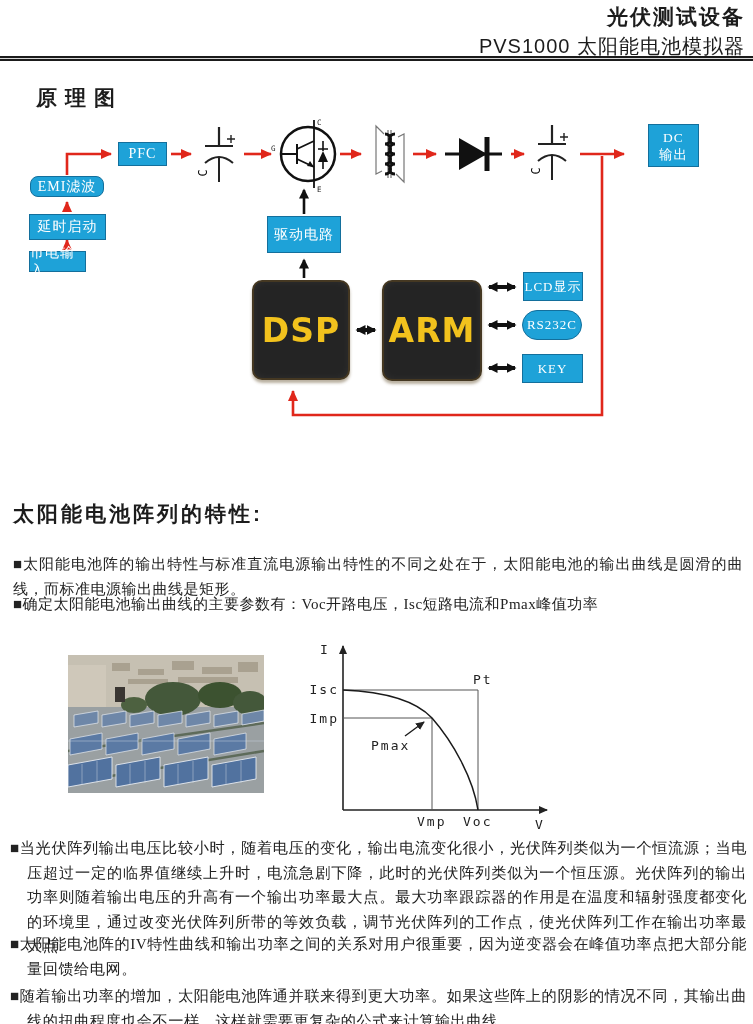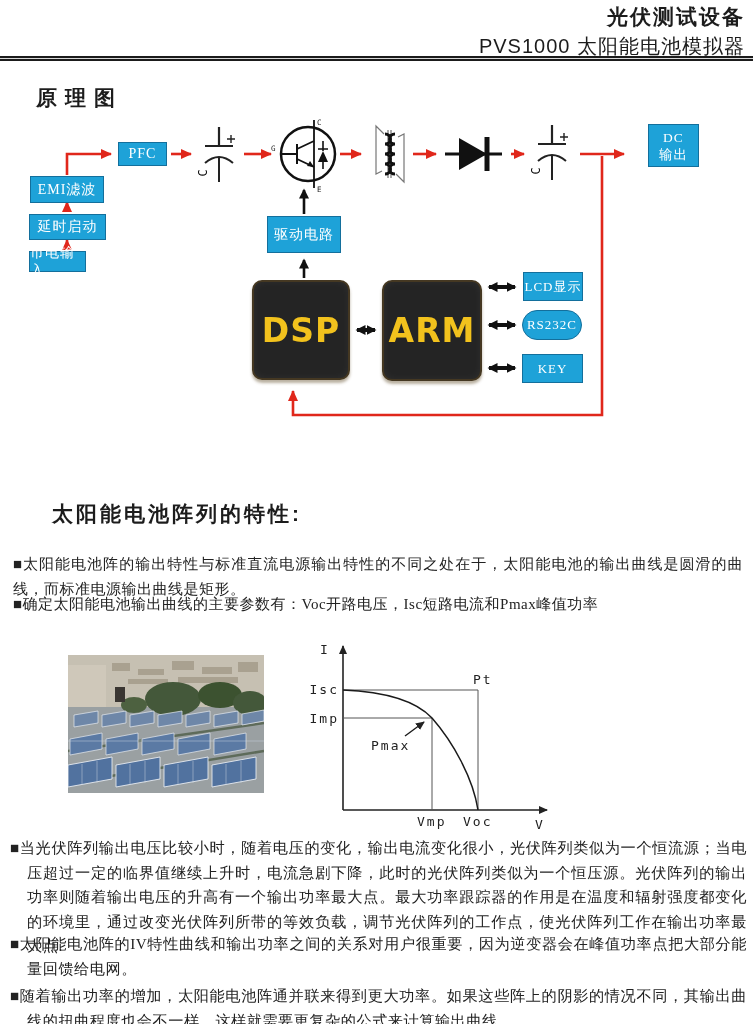--- a/index.html
+++ b/index.html
@@ -27,21 +27,21 @@
            font-size:14px;letter-spacing:1px;box-sizing:border-box;}
   .cyanbox.small{font-size:13px;}
   .dcbox{flex-direction:column;line-height:17px;font-size:13.5px;}
   .chip{position:absolute;background:#242424;border:2px solid #453822;border-radius:10px;
         color:#f2c21d;display:flex;align-items:center;justify-content:center;
         font-family:"DejaVu Sans",sans-serif;font-weight:700;font-size:33px;letter-spacing:1px;
         box-shadow:0 3px 3px rgba(100,80,45,.45), inset 0 0 8px rgba(255,255,255,.05);box-sizing:border-box;}
   .dsvg{position:absolute;left:0;top:0;pointer-events:none;}
   
   .h-section{position:absolute;left:13px;top:500px;font-family:"Liberation Sans",sans-serif;
-             font-weight:700;font-size:21px;letter-spacing:3px;margin-left:39px;}
+             font-weight:700;font-size:21px;letter-spacing:3px;}
   .para{position:absolute;font-size:15px;line-height:25px;letter-spacing:.5px;
         text-align:justify;color:#222;}
   .para.top{left:13px;width:730px;}
   .para.bot{left:10px;width:737px;line-height:24.5px;font-size:15.2px;
             padding-left:17px;text-indent:-17px;box-sizing:border-box;}
   
   .photo{position:absolute;left:68px;top:655px;width:196px;height:138px;}
   .ivchart{position:absolute;left:295px;top:632px;width:425px;height:200px;}
   .ivchart text{font-family:"DejaVu Sans Mono",monospace;font-size:13px;letter-spacing:2px;fill:#222;}
 </style>
@@ -134,21 +134,21 @@
       <path d="M0,-27 L0,-8 M-14,-8 L14,-8" stroke="#222" stroke-width="2.2" fill="none"></path>
       <path d="M8,-15 L16,-15 M12,-19 L12,-11" stroke="#222" stroke-width="1.4" fill="none"></path>
       <path d="M-14,9 Q0,-3 14,9" stroke="#222" stroke-width="2" fill="none"></path>
       <path d="M0,3 L0,28" stroke="#222" stroke-width="2" fill="none"></path>
       <text transform="translate(-12,19) rotate(-90)" text-anchor="middle" font-size="12" letter-spacing="0" font-family="DejaVu Sans Mono, monospace">C</text>
     </g>
   </svg>
 
   <div class="cyanbox" style="left:29px;top:251px;width:57px;height:21px;">市电输入</div>
   <div class="cyanbox" style="left:29px;top:214px;width:77px;height:26px;">延时启动</div>
-  <div class="cyanbox" style="left:30px;top:176px;width:74px;height:27px;">EMI滤波</div>
+  <div class="cyanbox" style="left:30px;top:176px;width:74px;height:21px;border-radius:8px;">EMI滤波</div>
   <div class="cyanbox" style="left:118px;top:142px;width:49px;height:24px;">PFC</div>
   <div class="cyanbox" style="left:267px;top:216px;width:74px;height:37px;">驱动电路</div>
   <div class="cyanbox dcbox" style="left:648px;top:124px;width:51px;height:43px;">
     <span>DC</span>
     <span>输出</span>
   </div>
   <div class="chip" style="left:252px;top:280px;width:98px;height:100px;text-align:right;">DSP</div>
   <div class="chip" style="left:382px;top:280px;width:100px;height:101px;">ARM</div>
   <div class="cyanbox small" style="left:523px;top:272px;width:60px;height:29px;">LCD显示</div>
   <div class="cyanbox small" style="left:522px;top:310px;width:60px;height:30px;border-radius:15px;">RS232C</div>

